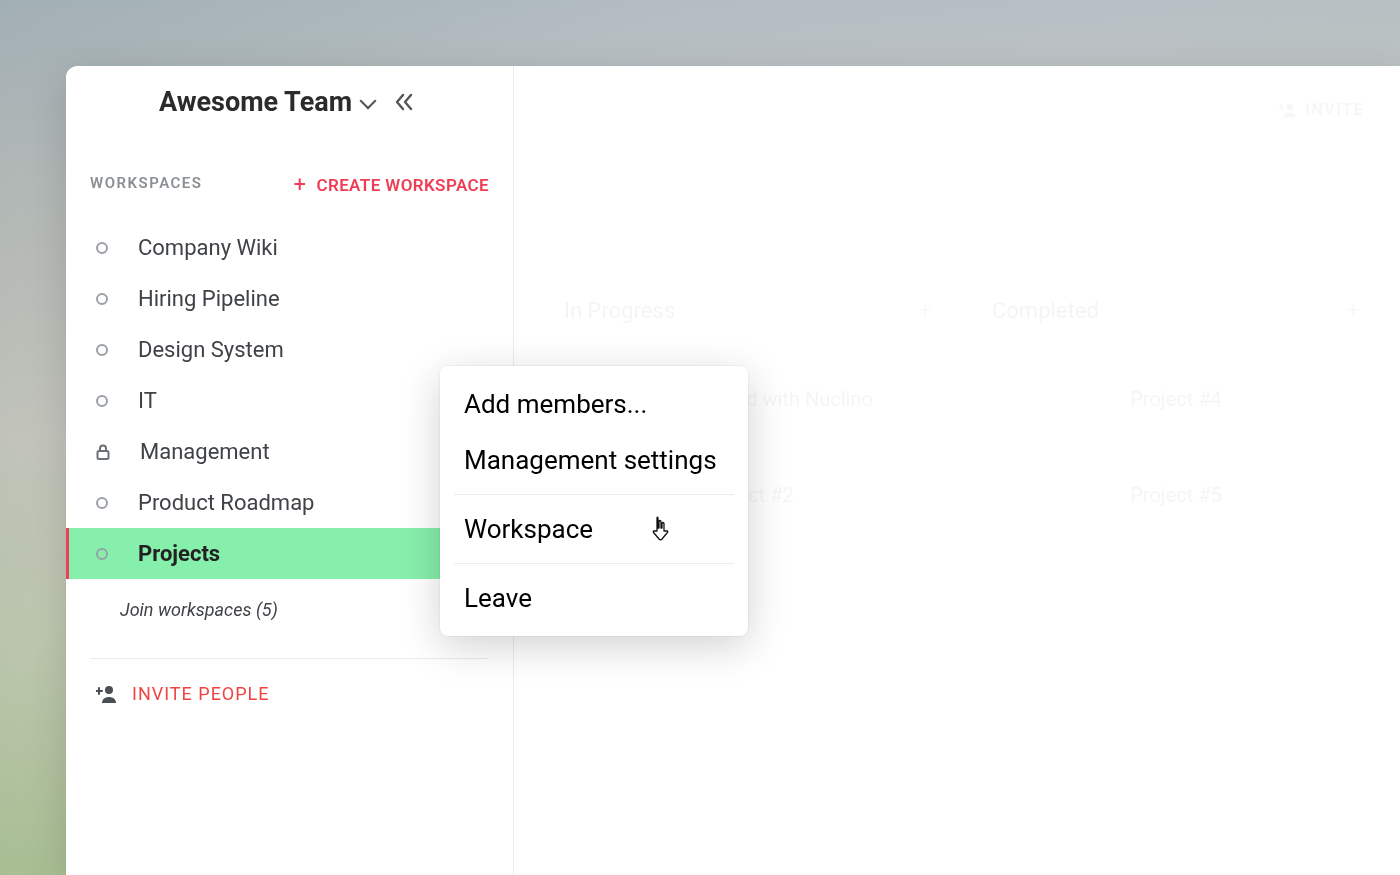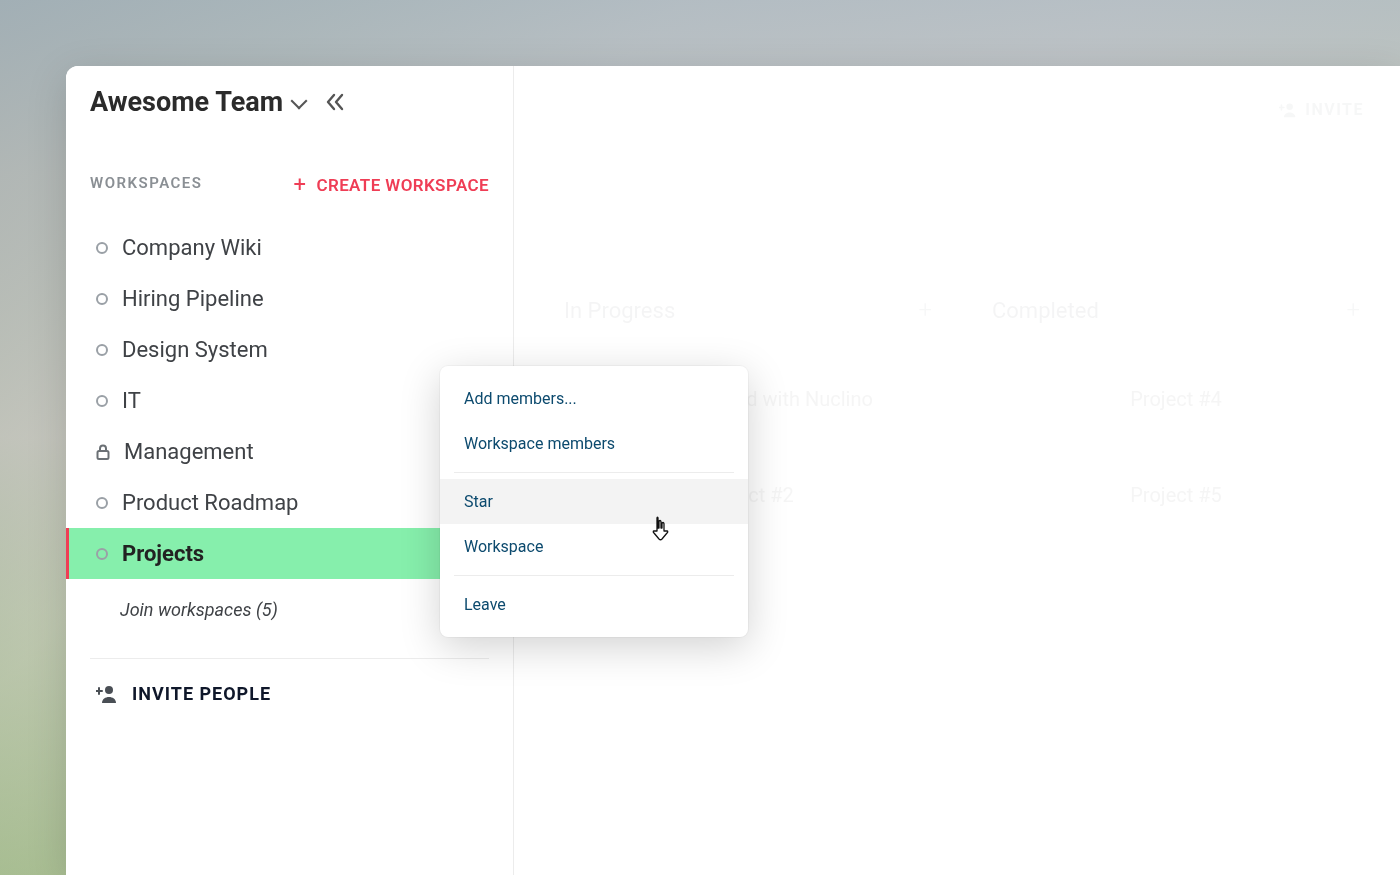--- a/index.html
+++ b/index.html
@@ -22,21 +22,21 @@
   .sidebar {
     width: 448px;
     flex: 0 0 448px;
     border-right: 1px solid #ececec;
     display: flex;
     flex-direction: column;
     position: relative;
     background: #fff;
   }
   .sb-header {
-    display: flex; align-items: center; justify-content: flex-start;
+    display: flex; align-items: center; justify-content: center;
     padding: 20px 24px 12px 24px;
     gap: 12px;
   }
   .team-switch {
     display: flex; align-items: center; gap: 10px;
     font-size: 27px; font-weight: 700; color: #2b2b2b;
     cursor: pointer;
   }
   .chevron-down {
     width: 14px; height: 14px; position: relative; top: 2px;
@@ -51,21 +51,21 @@
   .collapse-btn svg { display:block; }
   .sb-section-hdr {
     display: flex; align-items: flex-start; justify-content: space-between;
     padding: 44px 24px 16px 24px;
   }
   .ws-label { font-size: 15px; letter-spacing: 1.5px; color: #8a8f94; font-weight: 600; }
   .create-ws { display:flex; align-items:center; gap:10px; color:#ef3d55; font-size:17px; font-weight:600; letter-spacing:0.4px; cursor:pointer; }
   .create-ws .plus { font-size:22px; line-height:1; font-weight:400; }
   .ws-list { display:flex; flex-direction:column; padding-top: 10px; }
   .ws-item {
-    display:flex; align-items:center; gap:14px;
+    display:flex; align-items:center; gap:30px;
     padding: 13px 24px 13px 30px;
     font-size:22px; color:#3f4246; cursor:pointer;
     position: relative;
   }
   .ws-item .bullet {
     width:12px; height:12px; border:2px solid #9aa0a6; border-radius:50%; flex:0 0 12px;
   }
   .ws-item .lock { width:14px; height:16px; flex:0 0 14px; display:flex; align-items:center; justify-content:center; }
   .ws-item.active {
     background:#86efac;
@@ -78,21 +78,21 @@
   .join-ws {
     padding: 20px 24px 20px 54px;
     font-size:18px; color:#3f4246;
     cursor:pointer;
     font-style:italic;
   }
   .divider { height:1px; background:#ececec; margin: 18px 24px 0 24px; }
   .invite-people {
     display:flex; align-items:center; gap:14px;
     padding: 24px 24px 24px 30px;
-    font-size:18px; letter-spacing:1px; color:#0f172a; font-weight:700;
+    font-size:18px; letter-spacing:1px; color:#ef4444; font-weight:400;
     cursor:pointer;
   }
   .main {
     flex:1; position:relative; background:#fff;
   }
   .main-overlay {
     position:absolute; inset:0;
     background: rgba(255,255,255,0.94);
     pointer-events:none;
   }
@@ -119,21 +119,21 @@
     top: 300px; left: 374px;
     width: 308px;
     background:#fff;
     border-radius:8px;
     box-shadow: 0 10px 40px rgba(0,0,0,0.18), 0 0 0 1px rgba(0,0,0,0.03);
     padding: 10px 0;
     z-index: 50;
   }
   .ctx-item {
     padding: 13px 24px;
-    font-size:16px; color:#0c4a6e;
+    font-size:26px; color:#000000;
     cursor:pointer;
   }
   .ctx-item.hover { background:#f3f3f3; }
   .ctx-sep { height:1px; background:#ececec; margin: 6px 14px; }
   .cursor {
     position:absolute; top:450px; left:584px; z-index:60;
     width:20px; height:24px;
     pointer-events:none;
   }
   .cursor svg { display:block; }
@@ -246,23 +246,22 @@
             <div class="card-ghost">Project #4</div>
             <div class="card-ghost">Project #5</div>
           </div>
         </div>
     </div>
     <div class="main-overlay"></div>
   </div>
 
   <div class="ctx-menu" id="ctx-menu">
       <div class="ctx-item">Add members...</div>
-      <div class="ctx-item">Workspace members</div>
+      <div class="ctx-item">Management settings</div>
       <div class="ctx-sep"></div>
-      <div class="ctx-item hover">Star</div>
       <div class="ctx-item">Workspace</div>
       <div class="ctx-sep"></div>
       <div class="ctx-item">Leave</div>
     </div>
 
   <div class="cursor">
     <svg width="20" height="26" viewBox="0 0 20 26">
       <path d="M7 2 L7 15 L4 15 C3 15 3 16 4 17 L9 23 C10 24 11 24 12 23 L17 17 C18 16 18 15 17 15 L14 15 L14 8 C14 6 12 6 12 8 L12 12 L11 12 L11 6 C11 4 9 4 9 6 L9 12 L8 12 L8 2 C8 0.8 7 0.8 7 2 Z" fill="#ffffff" stroke="#111" stroke-width="1.3" stroke-linejoin="round"></path>
     </svg>
   </div>

